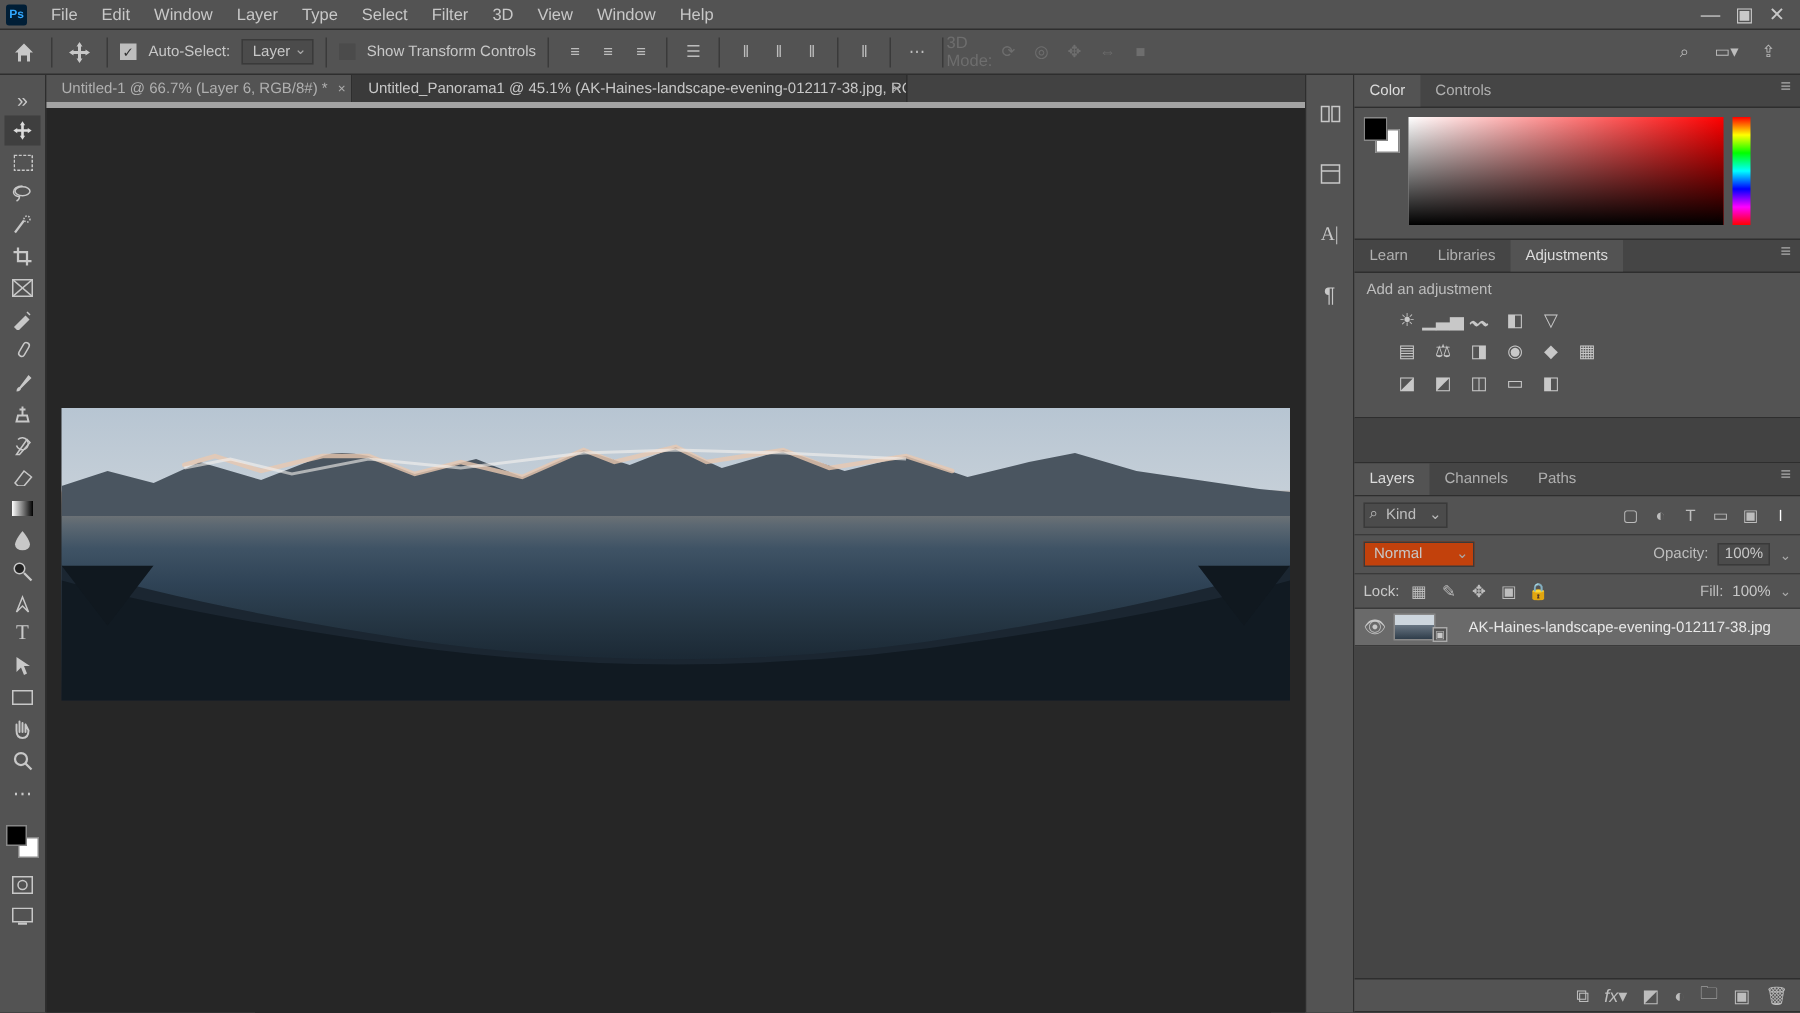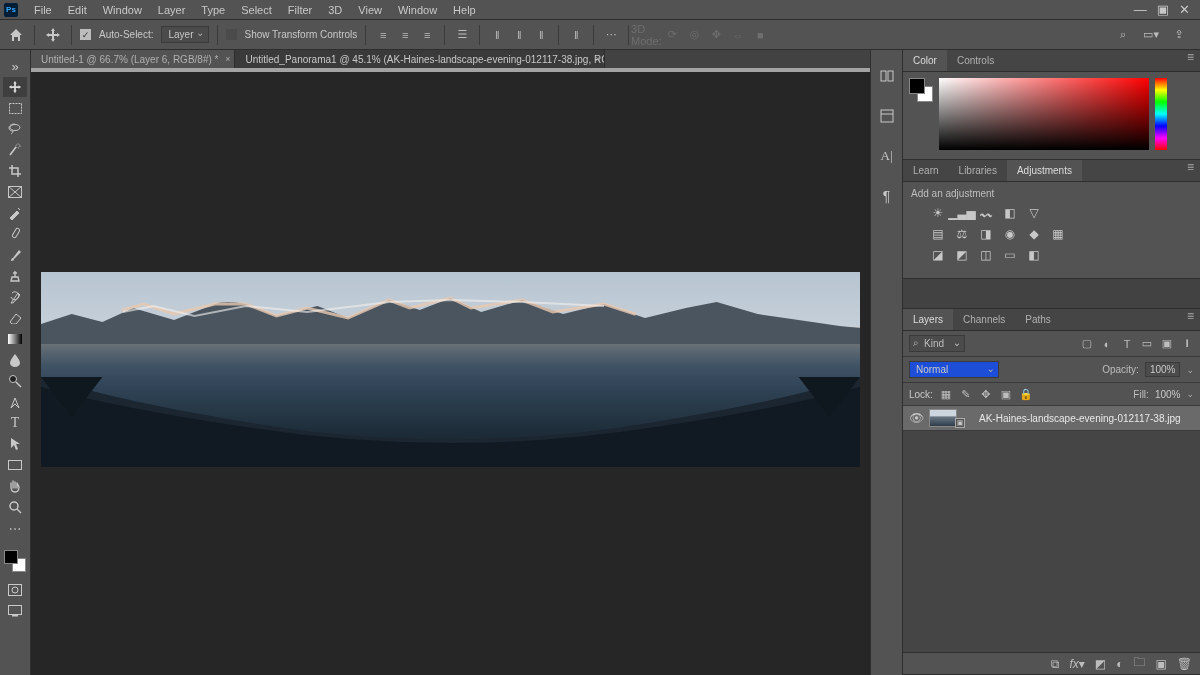--- a/index.html
+++ b/index.html
@@ -277,21 +277,21 @@
   }
   .layer-filter-row .search::before { content:"⌕"; position:absolute; left:3px; top:1px; font-size:10px;}
   .layer-filter-row .search::after { content:"⌄"; position:absolute; right:3px; top:1px; font-size:10px;}
   .filter-icons { display:flex; gap:6px; margin-left:auto; }
   .filter-icons .fi { width:14px; height:14px; display:flex; align-items:center; justify-content:center; color:#bdbdbd; font-size:11px;}
   .blend-row {
     display:flex; align-items:center; padding:4px 6px; gap:6px;
     border-bottom:1px solid #3a3a3a; background:#535353;
   }
   .blend-row .dropdown {
-    background:#1d4ed8; border:1px solid #3a3a3a; padding:2px 18px 2px 6px; position:relative; font-size:10px; width:90px;
+    background:#c2410c; border:1px solid #3a3a3a; padding:2px 18px 2px 6px; position:relative; font-size:10px; width:74px;
   }
   .blend-row .dropdown::after { content:"⌄"; position:absolute; right:3px; top:1px; font-size:10px; color:#aaa;}
   .blend-row .lbl { font-size:10px; color:#bdbdbd; margin-left:auto;}
   .blend-row .val { font-size:10px; background:#4b4b4b; border:1px solid #3a3a3a; padding:1px 4px;}
   .lock-row {
     display:flex; align-items:center; padding:4px 6px; gap:6px;
     border-bottom:1px solid #3a3a3a; background:#535353; font-size:10px;
   }
   .lock-row .li { width:14px; height:14px; display:flex; align-items:center; justify-content:center; color:#bdbdbd; font-size:11px;}
   .lock-row .lbl { margin-left:auto; color:#bdbdbd;}

